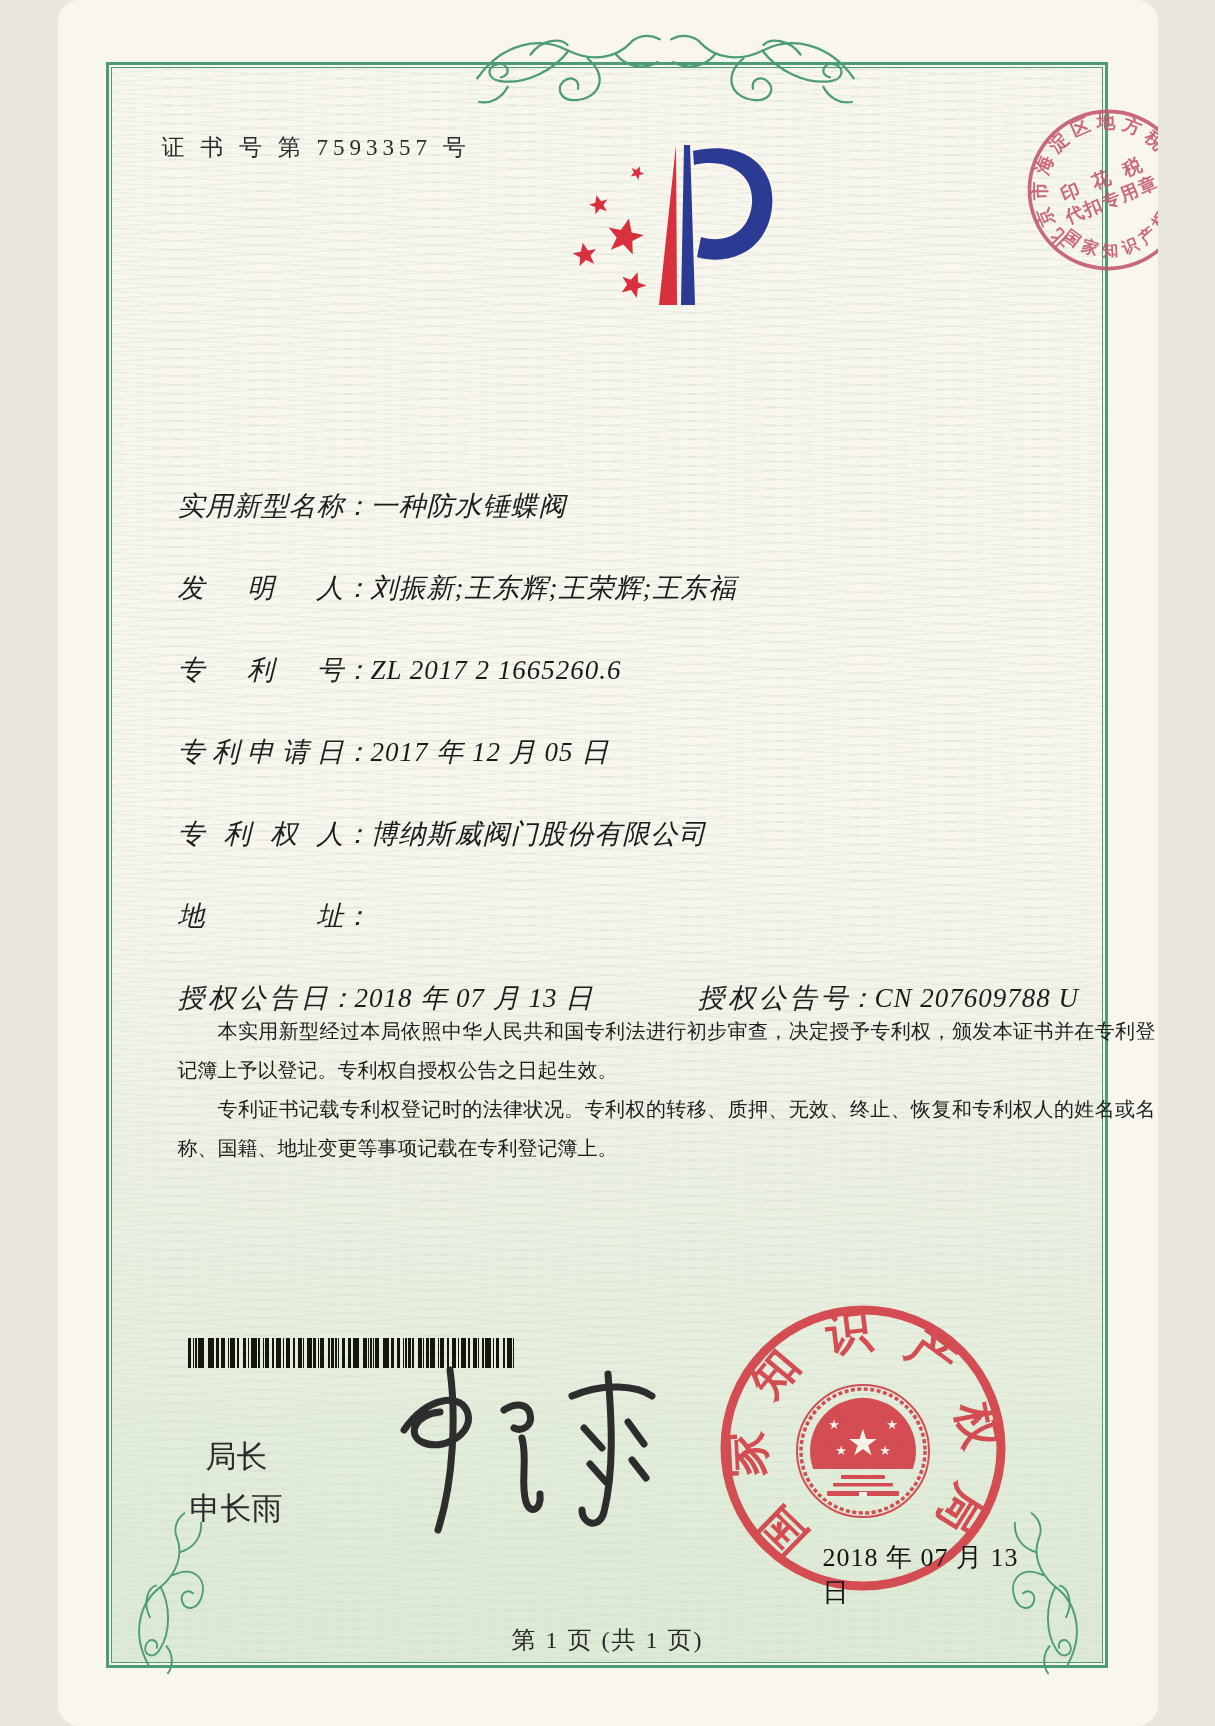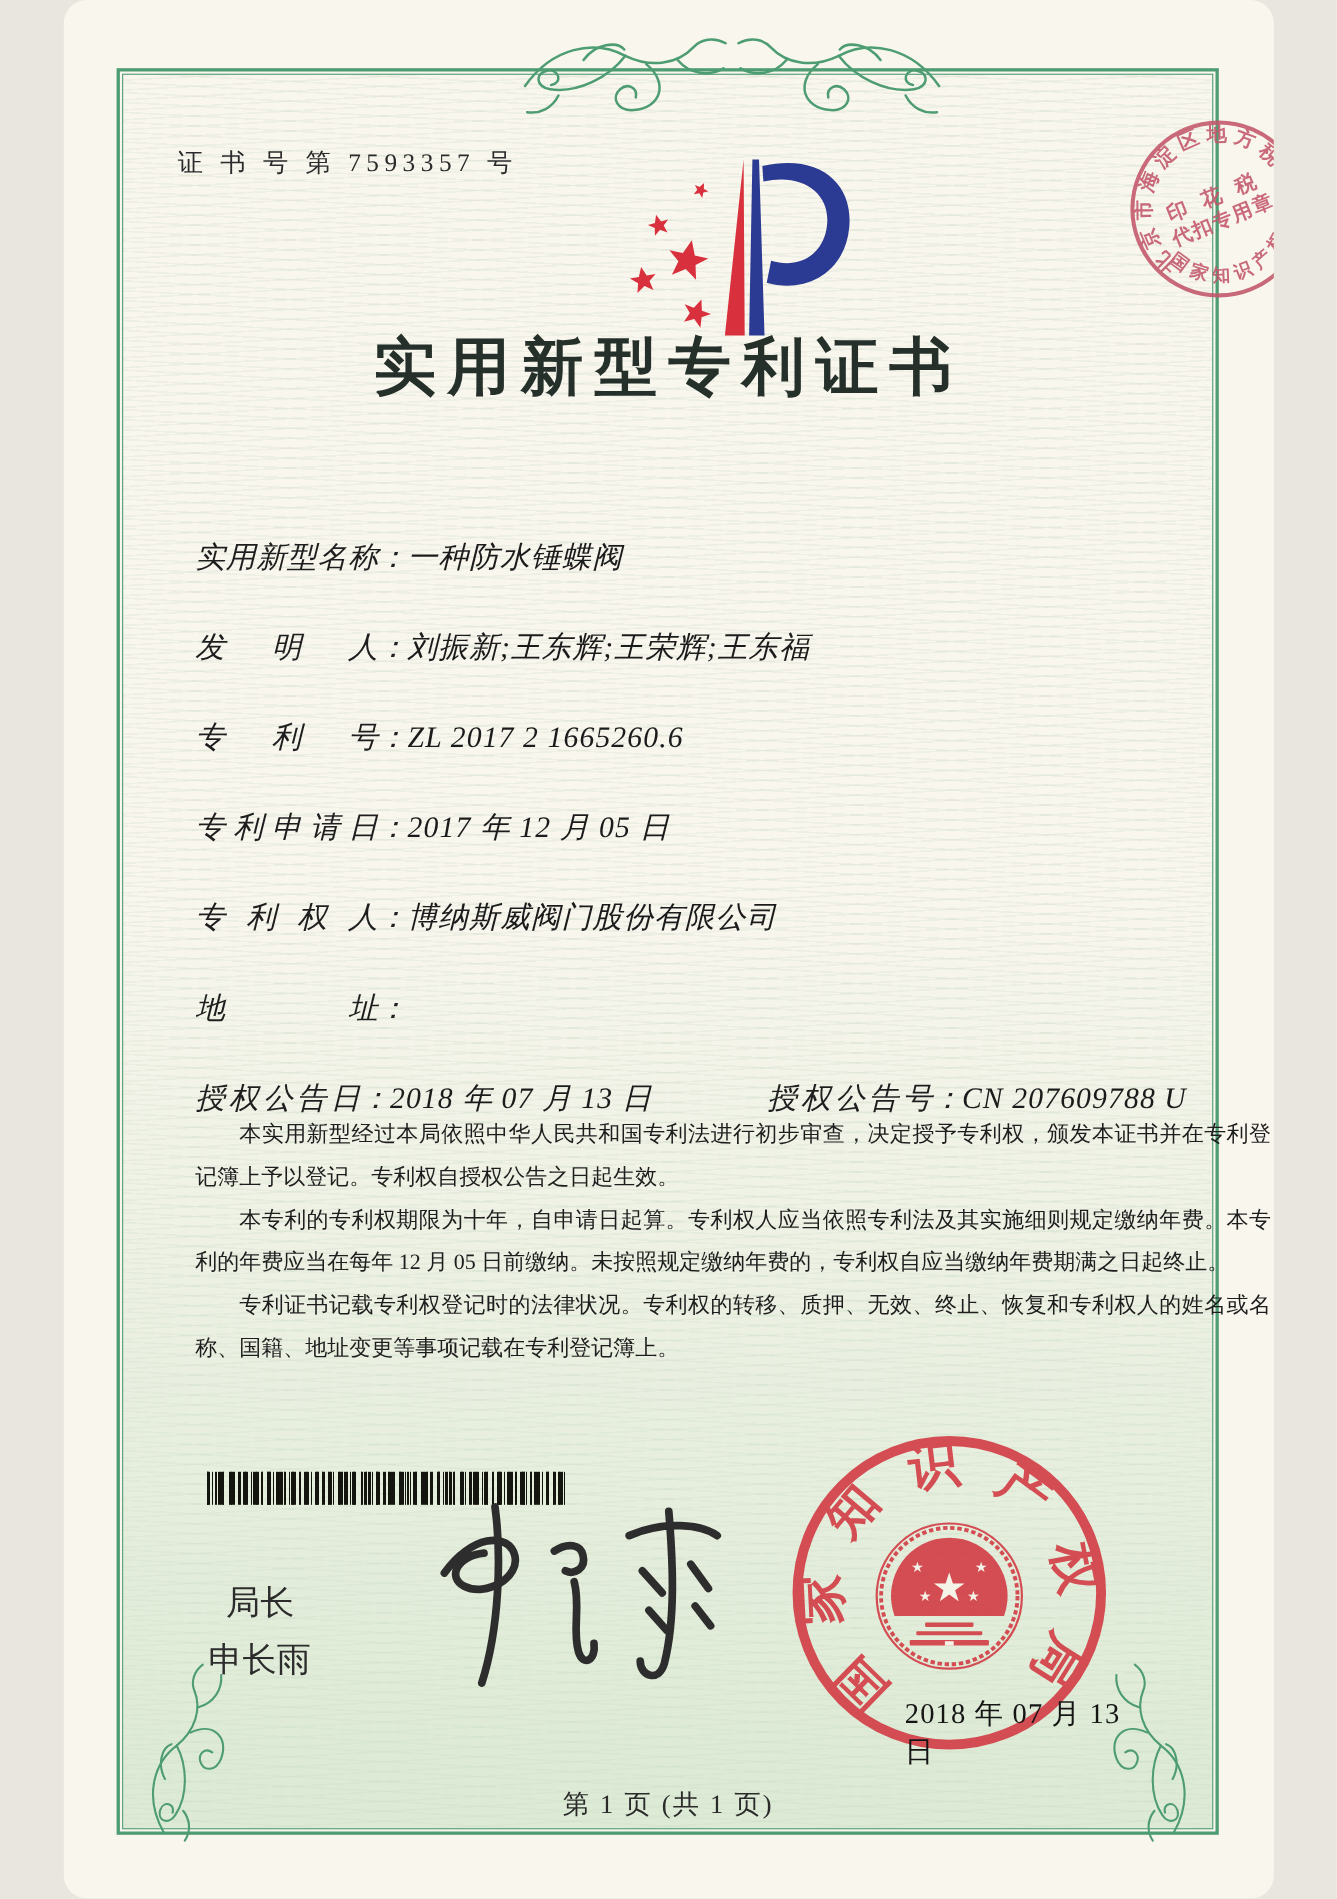--- a/index.html
+++ b/index.html
@@ -121,21 +121,20 @@
         <path d="M0,-10 L2.9,-3.1 L9.5,-3.1 L4.2,1.2 L5.9,8.1 L0,4 L-5.9,8.1 L-4.2,1.2 L-9.5,-3.1 L-2.9,-3.1 Z" transform="translate(74,30) scale(0.72) rotate(25)"></path>
         <path d="M113,2 L96,162 L114,162 Z"></path>
       </g>
       <g fill="#2b3a92">
         <path d="M121,2 L118,162 L132,162 L127,2 Z"></path>
         <path d="M130,8 C182,-4 213,24 209,64 C205,106 168,124 134,114 L138,94 C164,102 187,88 189,60 C191,32 166,14 131,22 Z"></path>
       </g>
     </svg>
   </div>
 
-  <div class="abs title">实用新型专利证书</div>
 
   <div class="abs fields">
     <div class="field-row">
       <span class="flabel">实用新型名称</span>
         <span class="fcolon">：</span>
       <span class="fvalue">一种防水锤蝶阀</span>
     </div>
     <div class="field-row">
       <span class="flabel">发明人</span>
         <span class="fcolon">：</span>
@@ -169,21 +168,20 @@
       <div class="cell">
         <span class="flabel w5">授权公告号</span>
           <span class="fcolon">：</span>
         <span class="fvalue">CN 207609788 U</span>
       </div>
     </div>
   </div>
 
   <div class="abs body-text">
     <p>本实用新型经过本局依照中华人民共和国专利法进行初步审查，决定授予专利权，颁发本证书并在专利登记簿上予以登记。专利权自授权公告之日起生效。</p>
-    <p>本专利的专利权期限为十年，自申请日起算。专利权人应当依照专利法及其实施细则规定缴纳年费。本专利的年费应当在每年 12 月 05 日前缴纳。未按照规定缴纳年费的，专利权自应当缴纳年费期满之日起终止。</p>
     <p>专利证书记载专利权登记时的法律状况。专利权的转移、质押、无效、终止、恢复和专利权人的姓名或名称、国籍、地址变更等事项记载在专利登记簿上。</p>
   </div>
 
   <div class="abs barcode"></div>
 
   <div class="abs officer-title">局长</div>
   <div class="abs officer-name">申长雨</div>
 
   <svg class="abs signature" viewBox="0 0 300 210">
     <g stroke="#2d2d2d" stroke-width="7" fill="none" stroke-linecap="round" stroke-linejoin="round">

